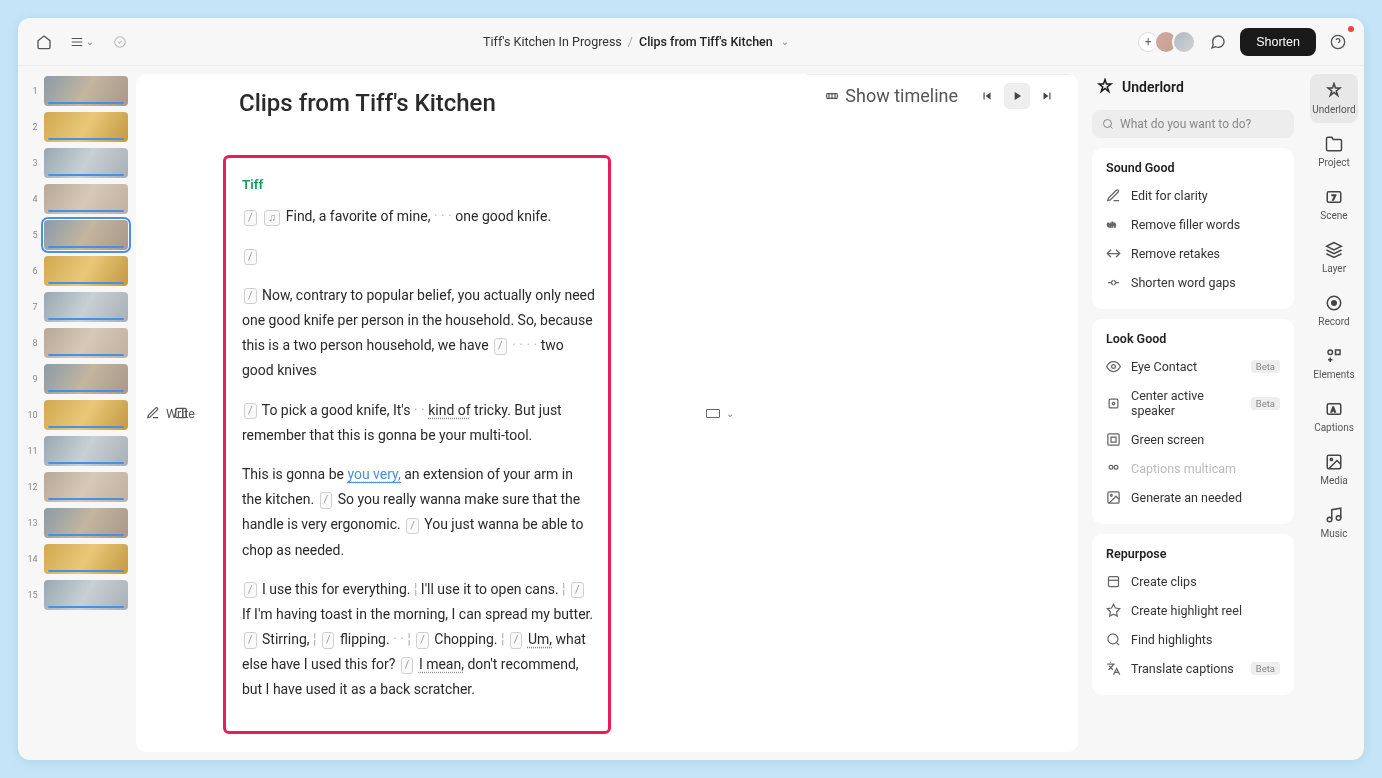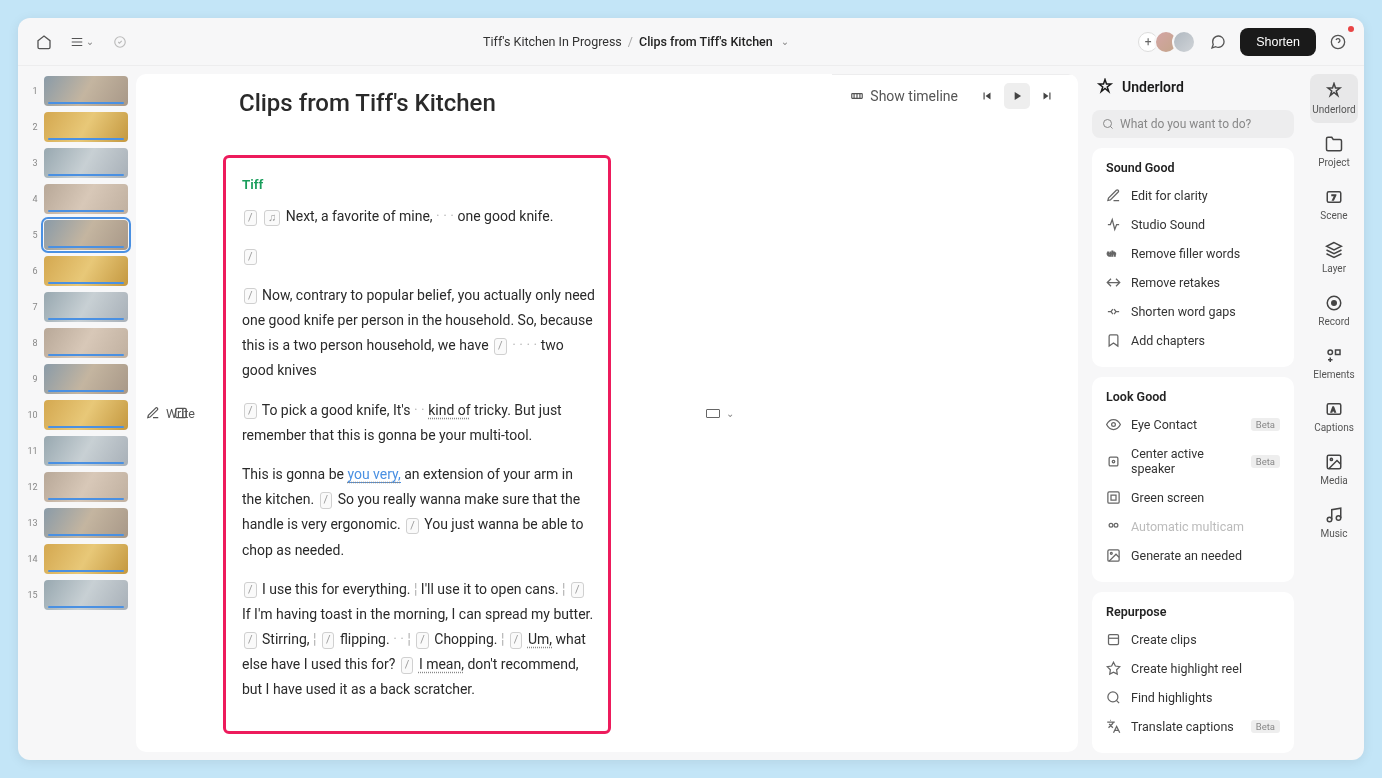--- a/index.html
+++ b/index.html
@@ -269,21 +269,21 @@
 
 
 .footer {
   height: 42px;
   display: flex;
   align-items: center;
   padding: 0 18px;
   gap: 16px;
   border-top: 1px solid #ededee;
   background: #fff;
-  font-size: 14px;
+  font-size: 18px;
   color: #555;
 }
 .show-timeline { display: flex; align-items: center; gap: 6px; cursor: pointer; }
 .footer-center {
   flex: 1;
   display: flex;
   align-items: center;
   justify-content: center;
   gap: 12px;
 }
@@ -508,21 +508,21 @@
 
       <div class="editor-body">
         <div class="script-pane">
           <h1 class="doc-title">Clips from Tiff's Kitchen</h1>
 
           <div class="highlight-box">
             <div class="speaker">Tiff</div>
 
             <div class="script-p">
               <span class="mk">/</span> <span class="mk">♫</span>
-              <span>Next, a favorite of mine,</span>
+              <span>Find, a favorite of mine,</span>
               <span class="dots">· · ·</span>
               <span>one good knife.</span>
             </div>
 
             <div class="script-p">
               <span class="mk">/</span>
             </div>
 
             <div class="script-p">
               <span class="mk">/</span>
@@ -649,47 +649,35 @@
       <div class="panel-card">
         <div class="section-label">Sound Good</div>
         <div class="action-item">
           <svg class="action-icon" viewBox="0 0 24 24" fill="none" stroke="currentColor" stroke-width="2">
               <path d="M12 20h9M16.5 3.5a2.121 2.121 0 013 3L7 19l-4 1 1-4z"></path>
             </svg>
           <span>Edit for clarity</span>
         </div>
         <div class="action-item">
           <svg class="action-icon" viewBox="0 0 24 24" fill="none" stroke="currentColor" stroke-width="2">
-              <path d="M3 12h4l3-8 4 16 3-8h4"></path>
-            </svg>
-          <span>Studio Sound</span>
-        </div>
-        <div class="action-item">
-          <svg class="action-icon" viewBox="0 0 24 24" fill="none" stroke="currentColor" stroke-width="2">
               <text x="2" y="16" font-size="12" fill="currentColor" style="text-decoration:line-through">uh</text>
             </svg>
           <span>Remove filler words</span>
         </div>
         <div class="action-item">
           <svg class="action-icon" viewBox="0 0 24 24" fill="none" stroke="currentColor" stroke-width="2">
               <path d="M3 12h18M16 6l6 6-6 6M8 6L2 12l6 6"></path>
             </svg>
           <span>Remove retakes</span>
         </div>
         <div class="action-item">
           <svg class="action-icon" viewBox="0 0 24 24" fill="none" stroke="currentColor" stroke-width="2">
               <path d="M8 12H3m18 0h-5M11 8l-3 4 3 4m2-8l3 4-3 4"></path>
             </svg>
           <span>Shorten word gaps</span>
-        </div>
-        <div class="action-item">
-          <svg class="action-icon" viewBox="0 0 24 24" fill="none" stroke="currentColor" stroke-width="2">
-              <path d="M19 21l-7-5-7 5V5a2 2 0 012-2h10a2 2 0 012 2z"></path>
-            </svg>
-          <span>Add chapters</span>
         </div>
       </div>
 
       <div class="panel-card">
         <div class="section-label">Look Good</div>
         <div class="action-item">
           <svg class="action-icon" viewBox="0 0 24 24" fill="none" stroke="currentColor" stroke-width="2">
               <path d="M1 12s4-8 11-8 11 8 11 8-4 8-11 8-11-8-11-8z"></path>
               <circle cx="12" cy="12" r="3"></circle>
             </svg>
@@ -709,21 +697,21 @@
               <rect x="3" y="3" width="18" height="18" rx="2"></rect>
               <path d="M8 8h8v8H8z"></path>
             </svg>
           <span>Green screen</span>
         </div>
         <div class="action-item disabled">
           <svg class="action-icon" viewBox="0 0 24 24" fill="none" stroke="currentColor" stroke-width="2">
               <circle cx="8" cy="10" r="3"></circle>
               <circle cx="16" cy="10" r="3"></circle>
             </svg>
-          <span>Automatic multicam</span>
+          <span>Captions multicam</span>
         </div>
         <div class="action-item">
           <svg class="action-icon" viewBox="0 0 24 24" fill="none" stroke="currentColor" stroke-width="2">
               <rect x="3" y="3" width="18" height="18" rx="2"></rect>
               <circle cx="8.5" cy="8.5" r="1.5"></circle>
               <path d="M21 15l-5-5L5 21"></path>
             </svg>
           <span>Generate an needed</span>
         </div>
       </div>

